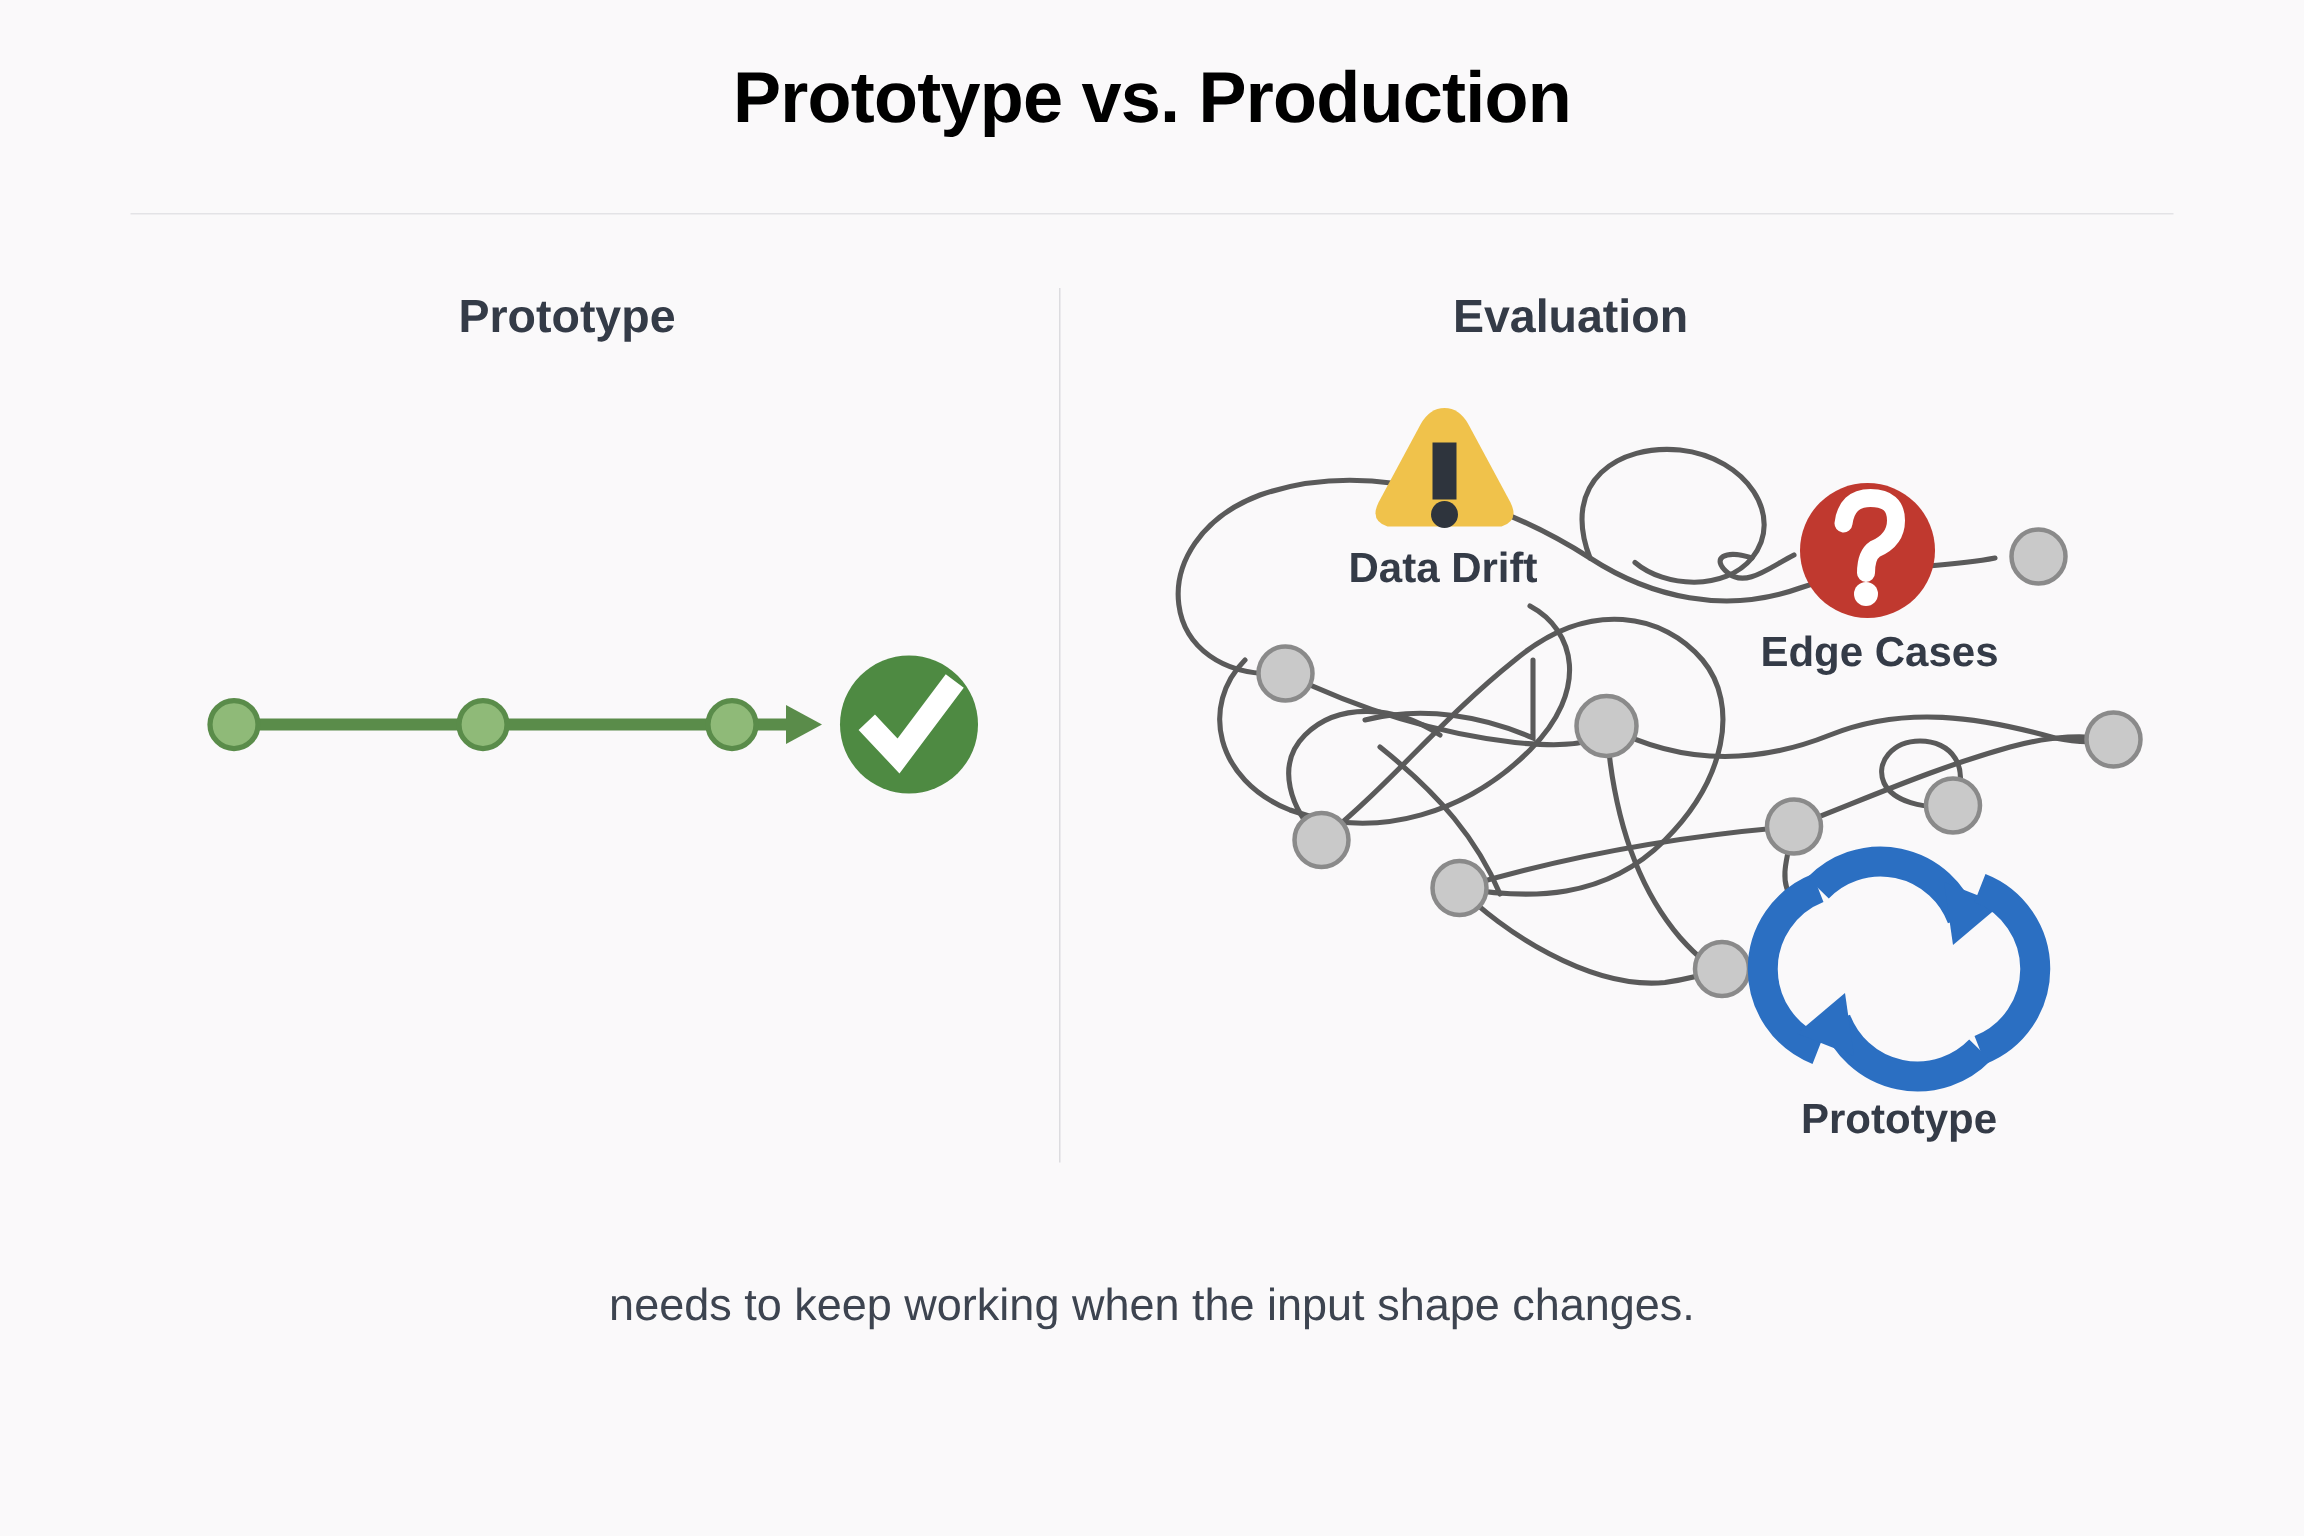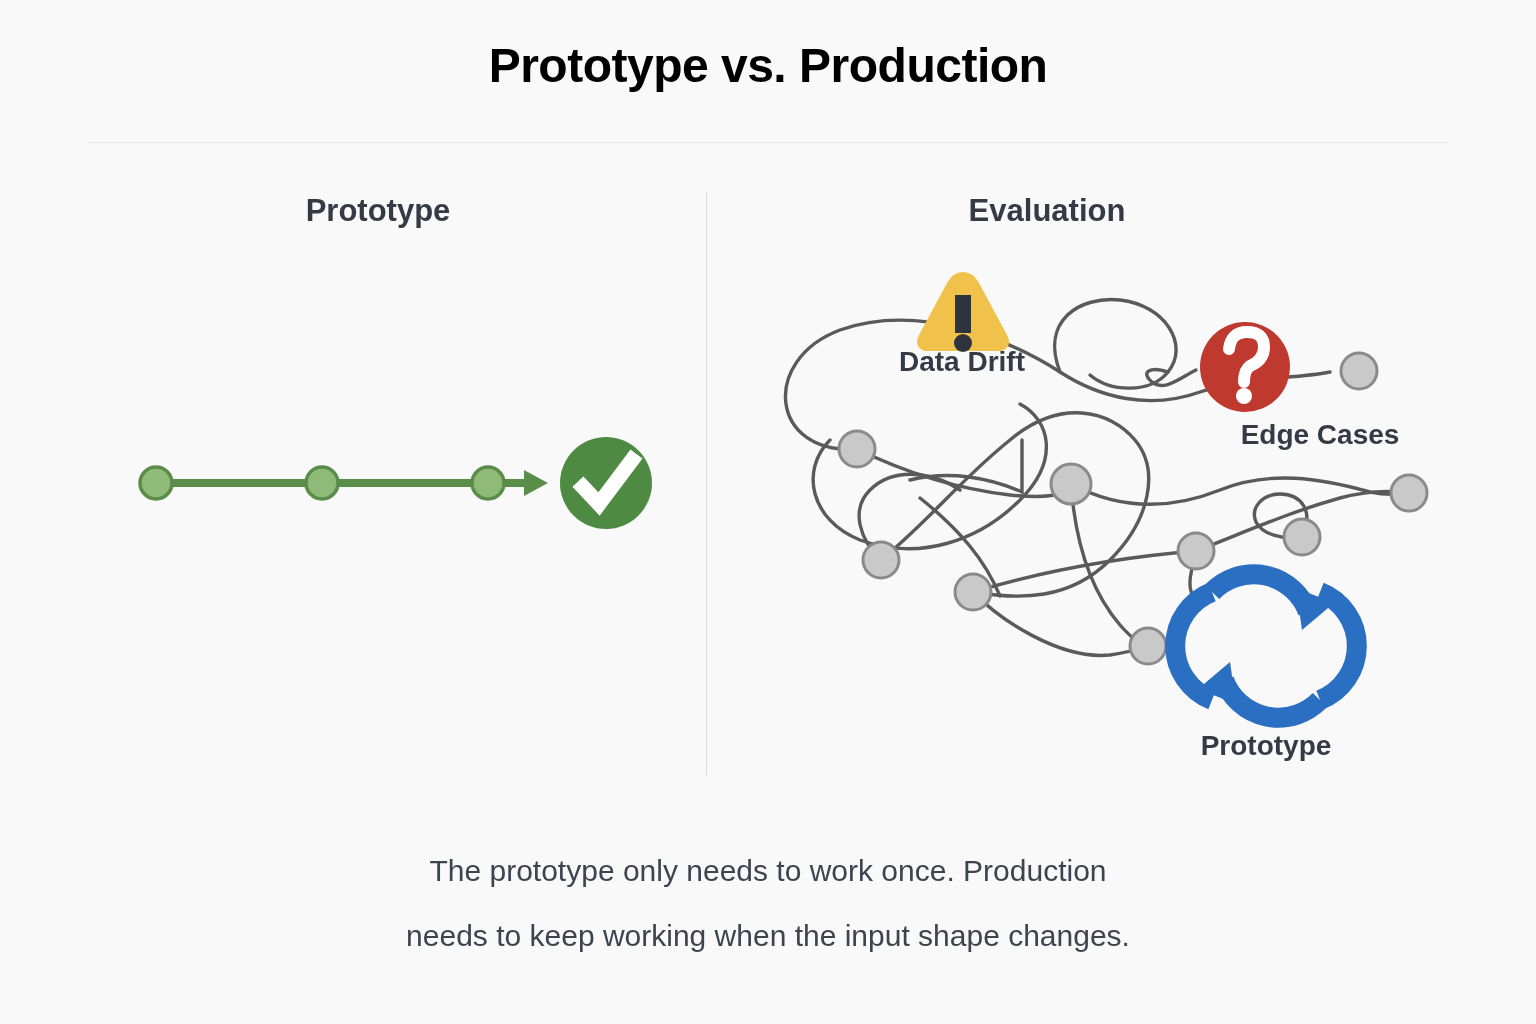--- a/index.html
+++ b/index.html
@@ -67,22 +67,22 @@
     pointer-events: none;
   }
   .label-badge {
     position: absolute;
     font-size: 28px;
     font-weight: bold;
     color: #343b47;
     transform: translateX(-50%);
     white-space: nowrap;
   }
-  #label-data-drift { left: 962px; top: 346px; text-align: center; }
-  #label-edge-cases { left: 1320px; top: 419px; }
+  #label-data-drift { left: 962px; top: 363px; text-align: center; }
+  #label-edge-cases { left: 1253px; top: 419px; }
   #label-evaluation { left: 1266px; top: 730px; }
 
   .caption {
     position: absolute;
     left: 0;
     top: 838px;
     width: 1536px;
     text-align: center;
     font-size: 30px;
     line-height: 65px;
@@ -181,17 +181,16 @@
       <path d="M1320 700 A58 58 0 0 1 1224 680" fill="none" stroke="#2b6fc2" stroke-width="20" stroke-linecap="butt"></path>
       <path d="M1236 704 L1198 689 L1230 662 Z" fill="#2b6fc2"></path>
     </g>
   </svg>
 
   <div class="label-badge" id="label-data-drift">Data Drift</div>
   <div class="label-badge" id="label-edge-cases">Edge Cases</div>
   <div class="label-badge" id="label-evaluation">Prototype</div>
 
   <div class="caption">
-    <span>The prototype only needs to work once. Production</span>
     <span>needs to keep working when the input shape changes.</span>
   </div>
 
 </div>
 
 </body></html>

